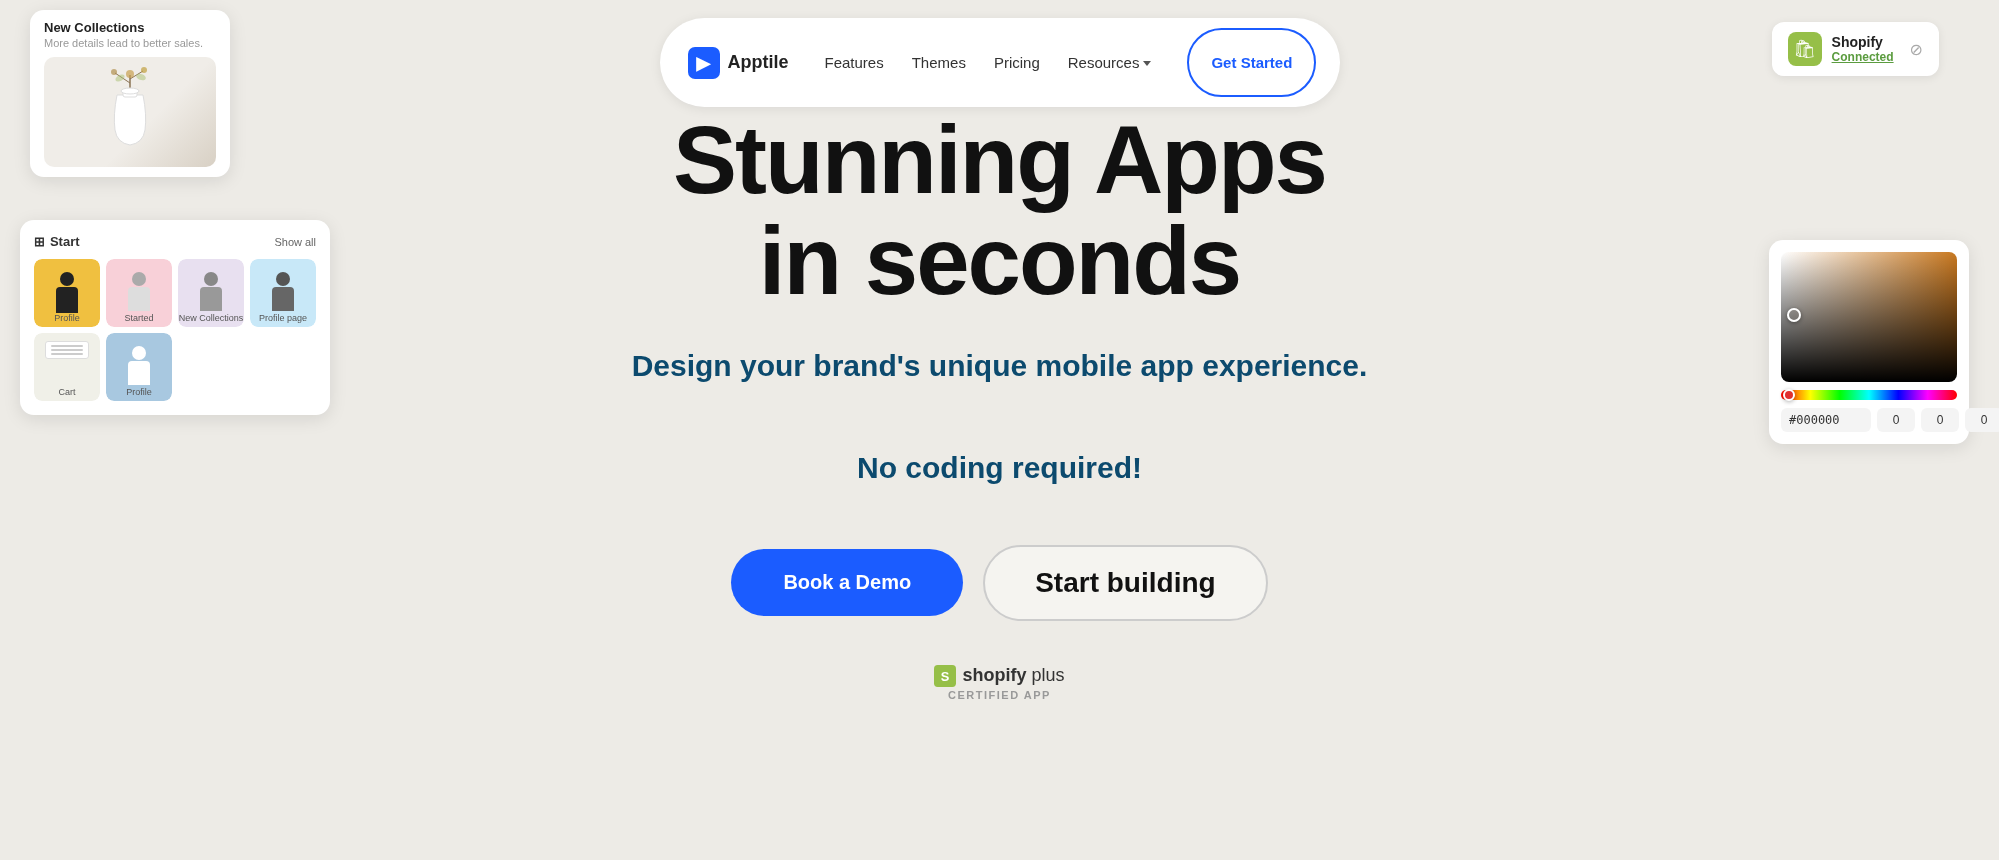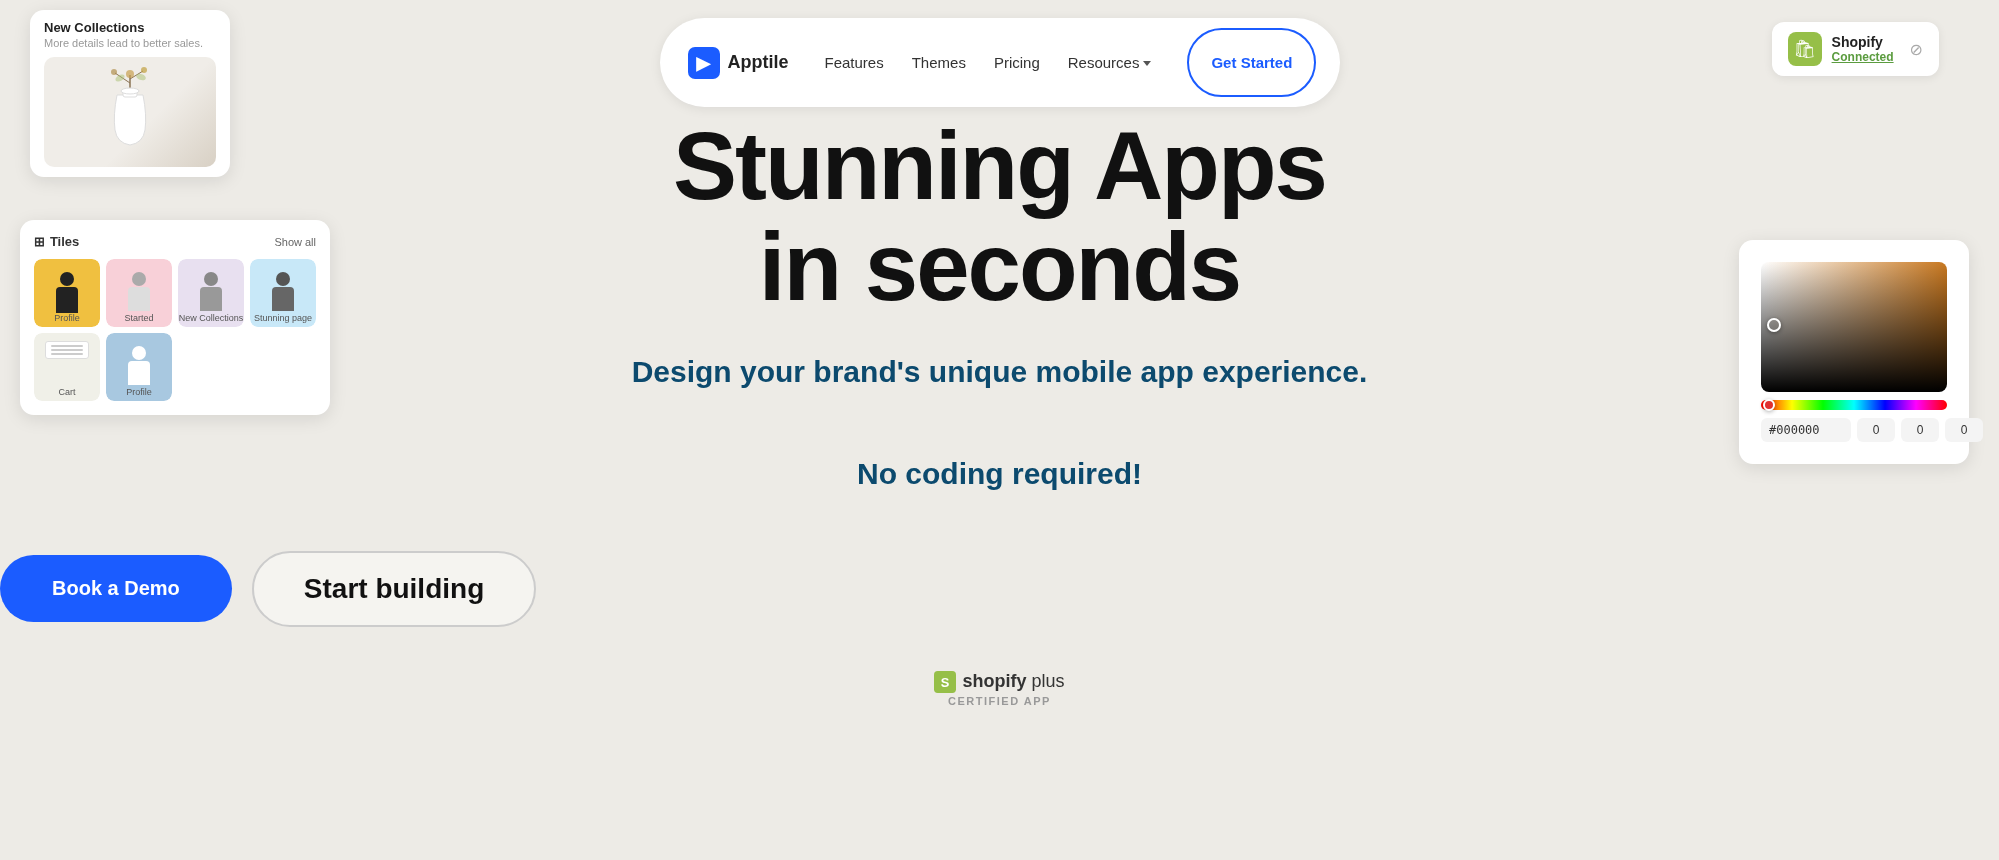--- a/index.html
+++ b/index.html
@@ -122,26 +122,26 @@
     .link-icon {
       color: #aaa;
       font-size: 16px;
       margin-left: 6px;
     }
 
     
     .hero {
       display: flex;
       flex-direction: column;
+      align-items: center;
       justify-content: center;
       padding-top: 110px;
       text-align: center;
       position: relative;
       z-index: 2;
-      margin-top: 6px;
     }
     .hero-title {
       font-size: 96px;
       font-weight: 900;
       color: #111;
       line-height: 1.05;
       letter-spacing: -2px;
       margin-bottom: 28px;
     }
     .hero-subtitle {
@@ -338,23 +338,23 @@
       border-radius: 4px 4px 0 0;
     }
 
     
     .card-color-picker {
       position: absolute;
       top: 240px;
       right: 30px;
       background: #fff;
       border-radius: 14px;
-      padding: 22px;
+      padding: 12px;
       box-shadow: 0 4px 18px rgba(0,0,0,0.10);
-      width: 230px;
+      width: 200px;
       z-index: 5;
     }
     .color-gradient {
       width: 100%;
       height: 130px;
       border-radius: 8px;
       background: linear-gradient(to bottom, rgba(0,0,0,0) 0%, rgba(0,0,0,1) 100%),
                   linear-gradient(to right, #fff 0%, #c87820 100%);
       position: relative;
       margin-bottom: 8px;
@@ -480,21 +480,21 @@
 
       <ellipse cx="35" cy="26" rx="9" ry="3" fill="white" stroke="#ddd" stroke-width="1"></ellipse>
     </svg>
   </div>
 </div>
 
 <div class="card-tiles">
   <div class="card-tiles-header">
     <div class="card-tiles-title">
       <span>⊞</span>
-      <span>Tiles</span>
+      <span>Start</span>
     </div>
     <span class="card-tiles-showall">Show all</span>
   </div>
   <div class="tiles-grid">
 
     <div class="tile-item">
       <div class="tile-img t1">
         <div class="person">
           <div class="person-head" style="background:#222;"></div>
           <div class="person-body" style="background:#222; width:22px; height:26px;"></div>
@@ -522,21 +522,21 @@
         <span class="tile-label">New Collections</span>
       </div>
     </div>
 
     <div class="tile-item">
       <div class="tile-img t4">
         <div class="person" style="bottom:16px;">
           <div class="person-head" style="background:#555;"></div>
           <div class="person-body" style="background:#666; width:22px; height:24px;"></div>
         </div>
-        <span class="tile-label">Stunning page</span>
+        <span class="tile-label">Profile page</span>
       </div>
     </div>
 
     <div class="tile-item">
       <div class="tile-img t5">
         <div style="position:absolute; top:8px; left:50%; transform:translateX(-50%); background:#fff; border-radius:3px; padding:3px 5px; font-size:7px; color:#444; border:1px solid #ddd; width:44px;">
           <div style="height:2px; background:#ccc; margin-bottom:2px; border-radius:1px;"></div>
           <div style="height:2px; background:#ccc; margin-bottom:2px; border-radius:1px;"></div>
           <div style="height:2px; background:#ccc; border-radius:1px;"></div>
         </div>

